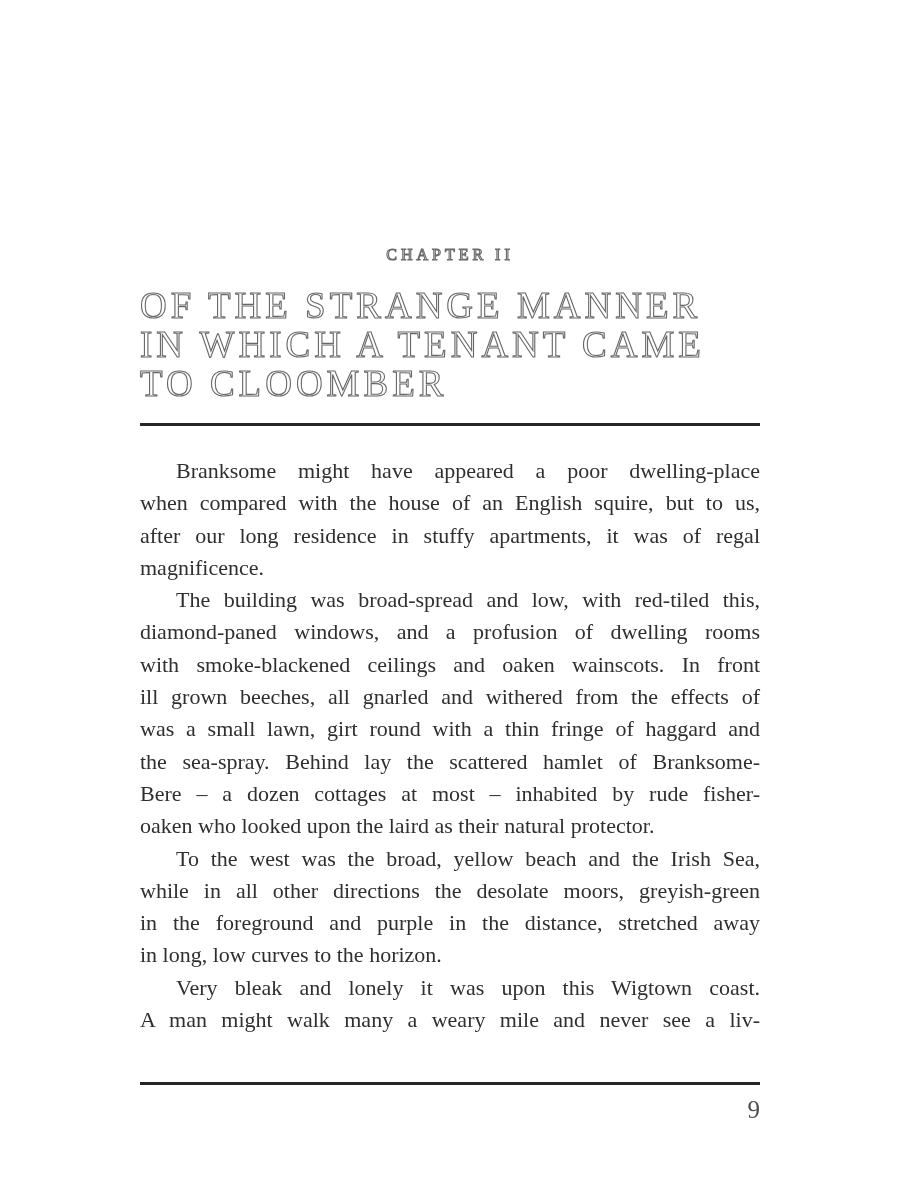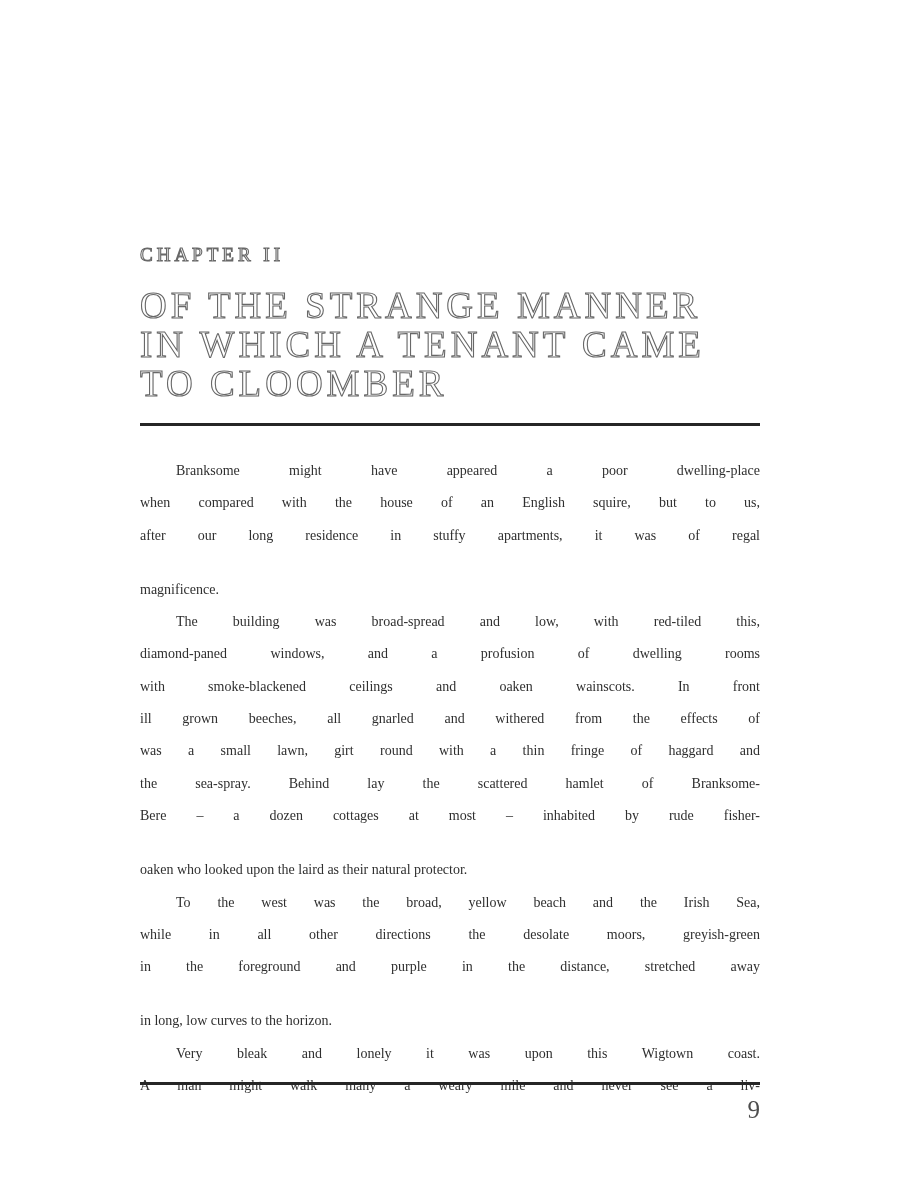--- a/index.html
+++ b/index.html
@@ -15,22 +15,22 @@
     background: #ffffff;
     font-family: "Liberation Serif", "DejaVu Serif", serif;
     overflow: hidden;
   }
   
   .chapter-label {
     position: absolute;
     top: 240px;
     left: 140px;
     width: 620px;
-    text-align: left;
-    font-size: 19px;
+    text-align: center;
+    font-size: 16px;
     line-height: 30px;
     letter-spacing: 4px;
     color: #6f6f6f;
   }
   .chapter-title {
     position: absolute;
     top: 286px;
     left: 140px;
     width: 620px;
     font-size: 37px;
@@ -54,31 +54,31 @@
   }
   .rule-heading { top: 423px; }
   .rule-footer  { top: 1082px; }
   
   .body-text {
     position: absolute;
     top: 455px;
     left: 140px;
     width: 620px;
     color: #2f2f2f;
-    font-size: 14px;
+    font-size: 22px;
     line-height: 32.3px;
   }
   .bline {
     white-space: nowrap;
     text-align: justify;
     text-align-last: justify;
     text-justify: inter-word;
   }
   .bline.first { text-indent: 36px; }
-  .bline.plast { text-align-last: left; margin-top: 22px; }
+  .bline.plast { text-align-last: left; }
   
   .page-number {
     position: absolute;
     top: 1096px;
     left: 140px;
     width: 620px;
     text-align: right;
     font-size: 25px;
     color: #4d4d4d;
   }

